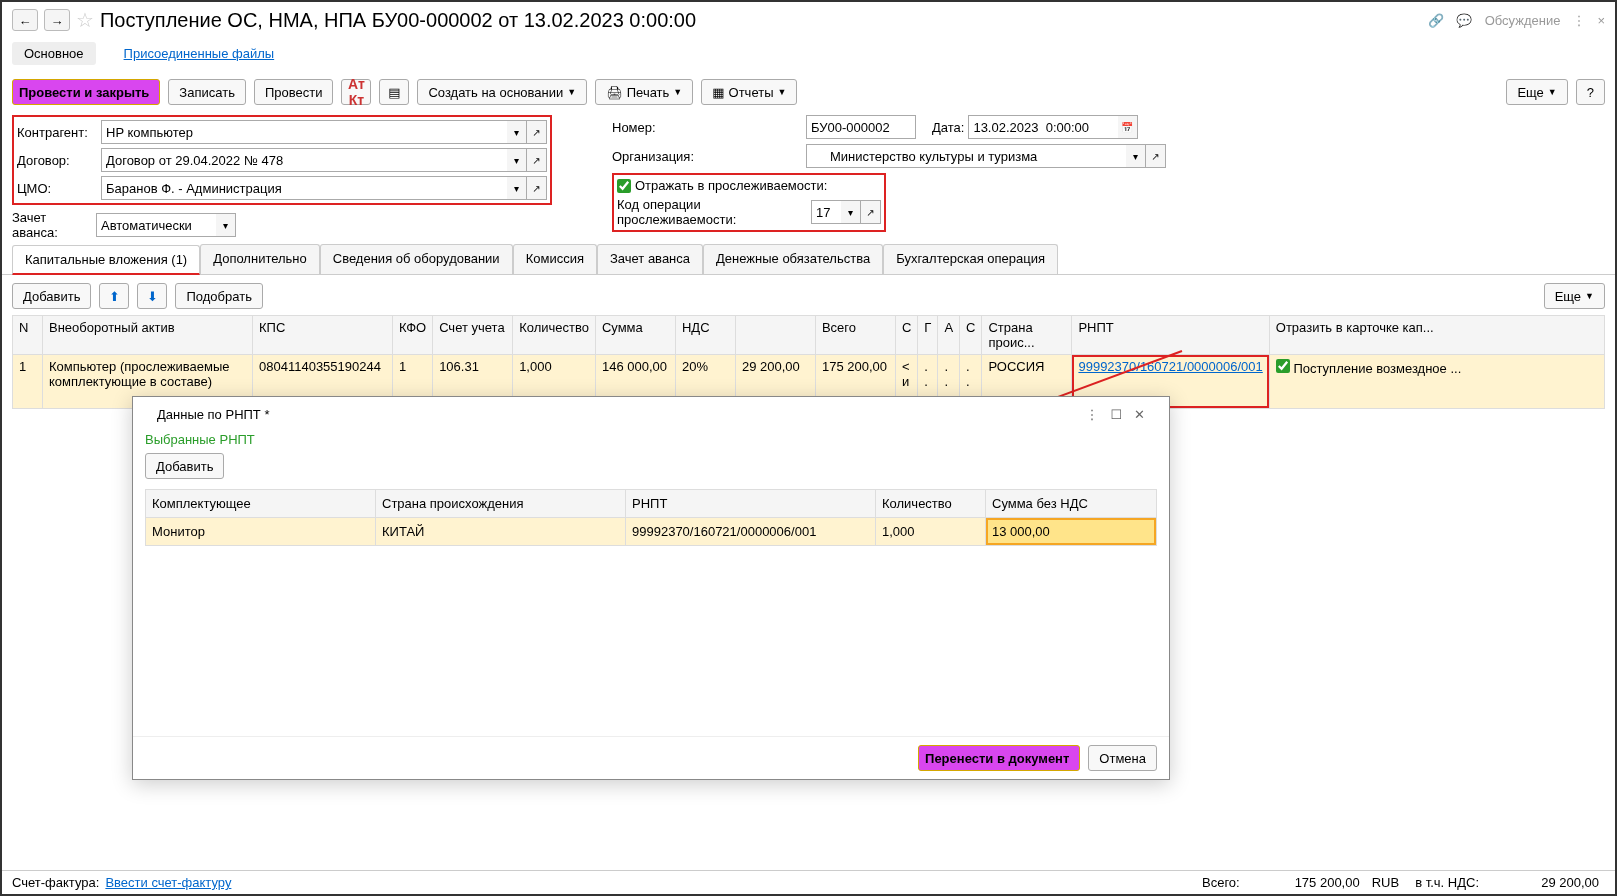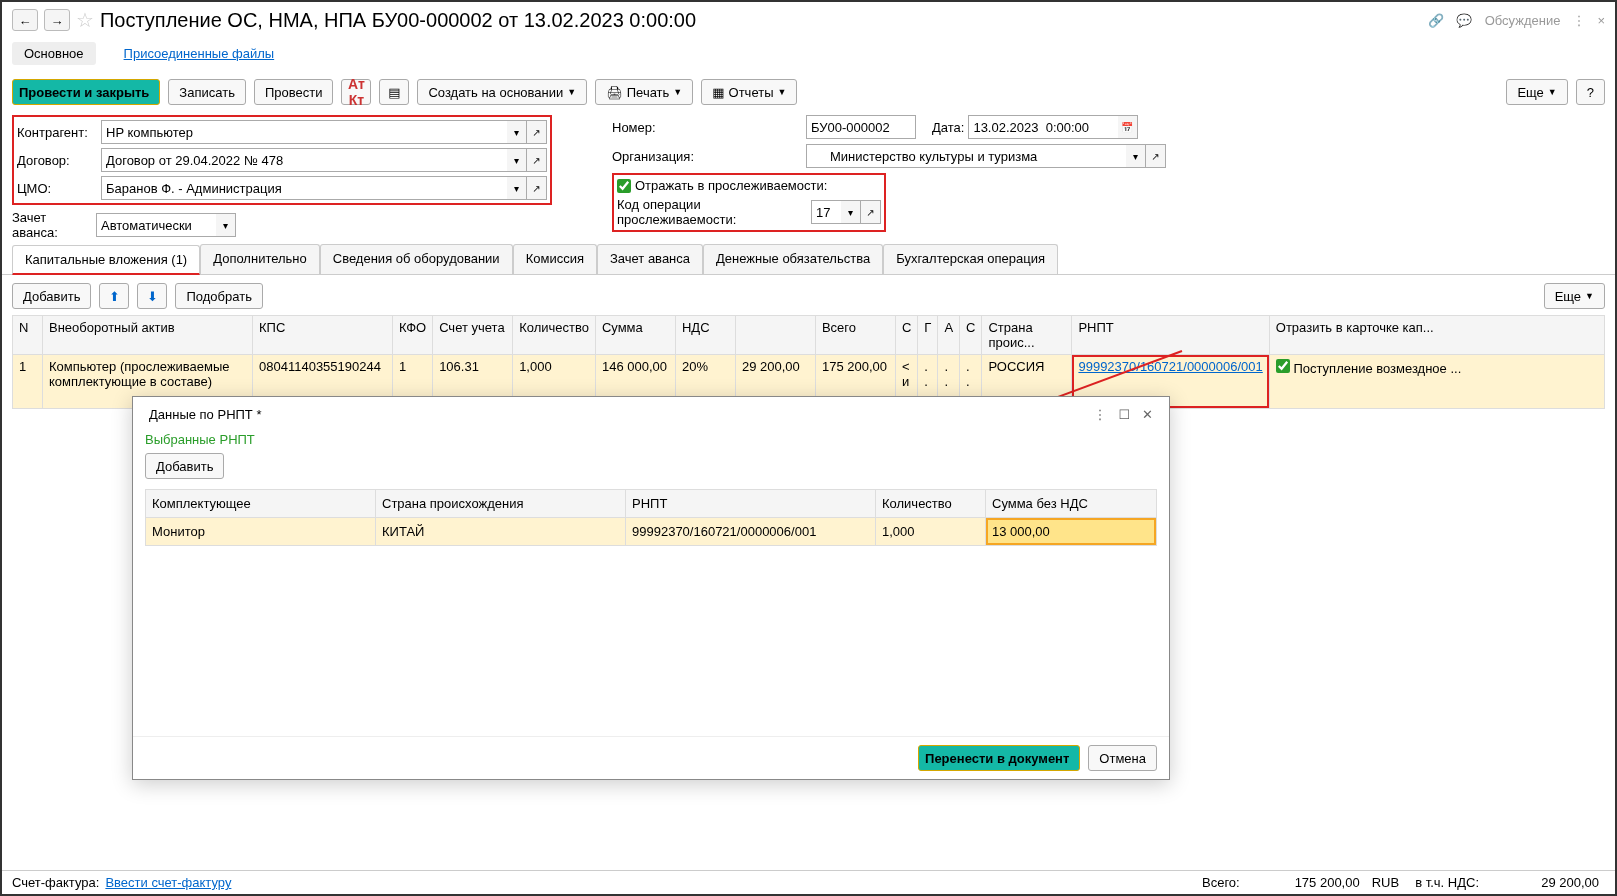--- a/index.html
+++ b/index.html
@@ -11,21 +11,21 @@
 .page-title { font-size: 20px; font-weight: 400; }
 .title-right { margin-left: auto; display:flex; gap: 12px; align-items:center; color:#999; }
 
 .subnav { display:flex; gap: 16px; padding: 4px 10px 8px; }
 .subnav-item { padding: 4px 12px; border-radius: 3px; cursor: pointer; }
 .subnav-item.active { background: #eee; }
 .subnav-item.link { color: #0066cc; text-decoration: underline; }
 
 .toolbar { display:flex; gap: 8px; padding: 6px 10px; align-items:center; }
 .btn { height: 26px; border: 1px solid #aaa; border-radius: 3px; background: #f8f8f8; padding: 0 10px; display:flex; align-items:center; gap:4px; cursor:pointer; }
-.btn.primary { background: #14b8a6; border-color: #d4a700; font-weight: bold; padding-left: 6px; }
+.btn.primary { background: #d946ef; border-color: #d4a700; font-weight: bold; padding-left: 6px; }
 .btn.icon-only { width: 30px; padding: 0; justify-content:center; }
 .btn .caret { font-size: 9px; }
 .toolbar-right { margin-left:auto; display:flex; gap: 8px; }
 
 .form-grid { display:flex; padding: 4px 10px; gap: 60px; }
 .form-col { display:flex; flex-direction: column; gap: 5px; }
 .form-row { display:flex; align-items:center; gap: 4px; }
 .form-label { width: 80px; }
 .form-input { height: 24px; border: 1px solid #aaa; padding: 0 4px; background: #fff; }
 .input-group { display:flex; }
@@ -47,21 +47,21 @@
 .datatable th, .datatable td { border: 1px solid #ddd; padding: 4px 6px; text-align:left; font-weight:normal; vertical-align: top; }
 .datatable th { background:#f5f5f5; }
 .datatable .row-sel td { background: #fff3d0; }
 .hl-cell { box-shadow: inset 0 0 0 2px #d22; }
 .num { text-align:right; }
 
 .footer-status { position:absolute; bottom:0; left:0; right:0; height:24px; border-top:1px solid #ccc; display:flex; align-items:center; padding: 0 10px; gap: 6px; background:#fff; }
 .footer-status .spacer { margin-left:auto; }
 
 .dialog { position:absolute; left: 130px; top: 394px; width: 1038px; height: 384px; background:#fff; border:1px solid #888; box-shadow: 0 4px 20px rgba(0,0,0,.2); display:flex; flex-direction:column; }
-.dlg-title { padding: 10px 16px; display:flex; align-items:center; font-size: 18px; }
+.dlg-title { padding: 10px 24px; display:flex; align-items:center; font-size: 18px; }
 .dlg-controls { margin-left:auto; display:flex; gap:12px; color:#666; }
 .dlg-sub { color:#2a9d2a; padding: 0 12px; }
 .dlg-bar { padding: 6px 12px; }
 .dlg-table { width: calc(100% - 24px); margin: 4px 12px; border-collapse: collapse; }
 .dlg-table th, .dlg-table td { border:1px solid #ddd; padding: 6px; font-weight:normal; text-align:left; }
 .dlg-table th { background:#f5f5f5; }
 .dlg-table .row td { background:#fff3d0; }
 .dlg-table .hl td:last-child { box-shadow: inset 0 0 0 2px #f5a623; background:#ffe48a; }
 .dlg-footer { margin-top:auto; padding: 8px 12px; display:flex; justify-content:flex-end; gap:8px; border-top: 1px solid #eee; }
 

